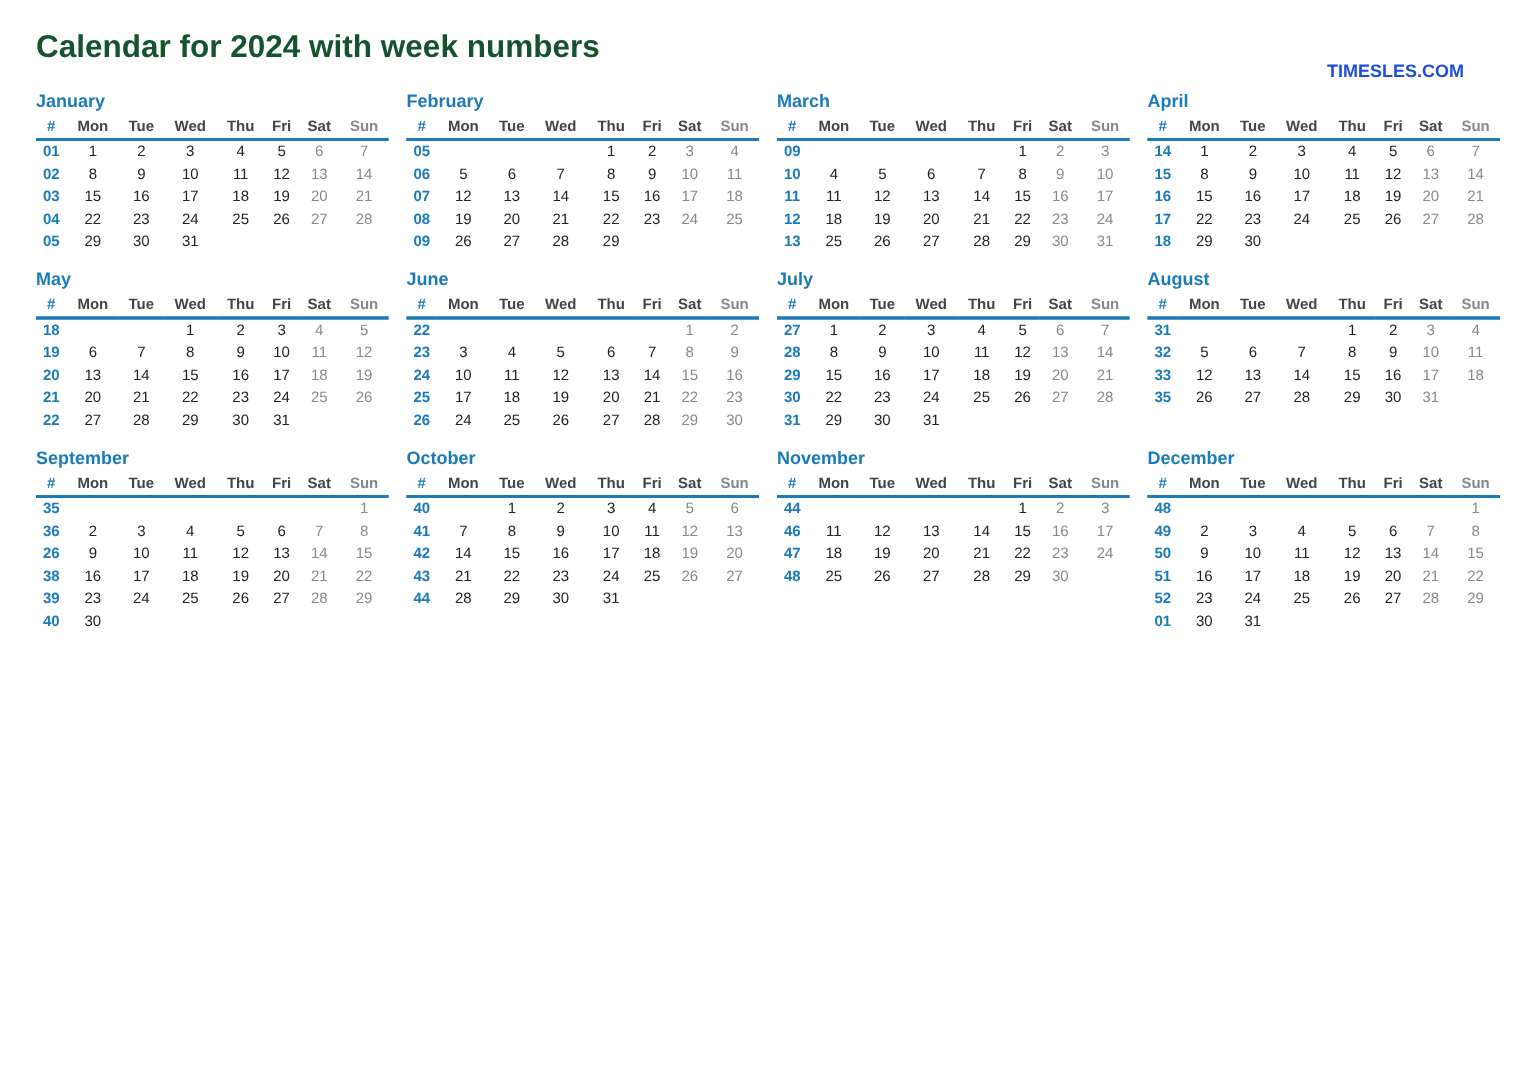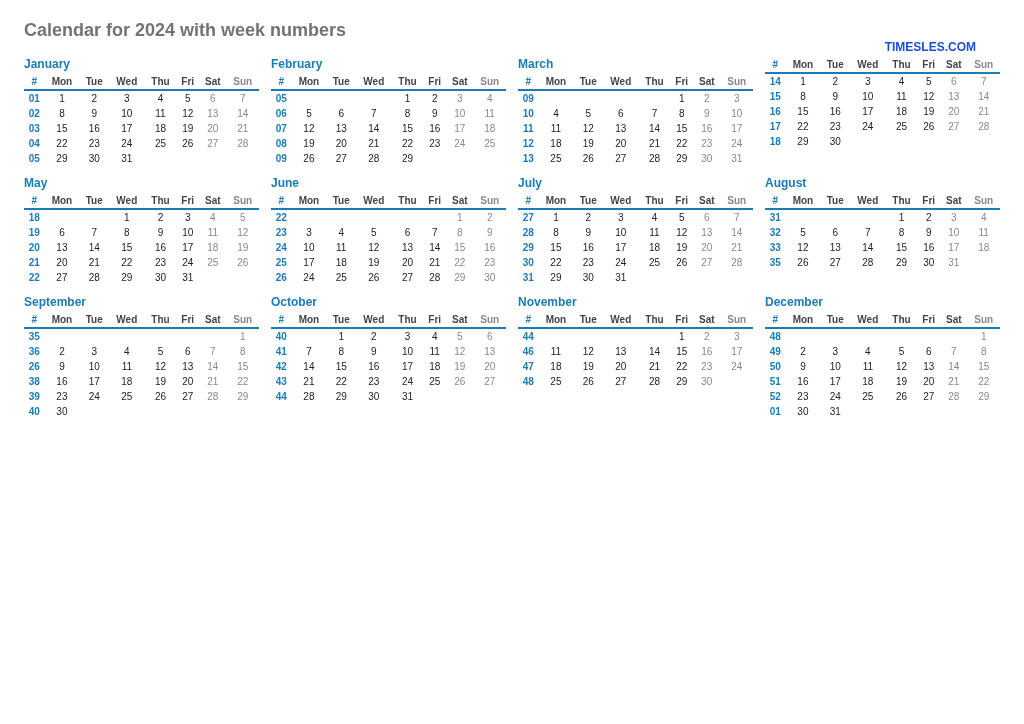--- a/index.html
+++ b/index.html
@@ -4,23 +4,23 @@
   <style>
     * { box-sizing: border-box; margin: 0; padding: 0; }
     body {
       background: #fff;
       font-family: Arial, sans-serif;
       font-size: 11px;
       color: #222;
       padding: 20px 24px;
     }
     .page-title {
-      font-size: 18px;
+      font-size: 21px;
       font-weight: bold;
-      color: #737373;
+      color: #14532d;
       margin-bottom: 16px;
     }
     .brand {
       position: absolute;
       top: 20px;
       right: 24px;
       color: #1d4ed8;
       font-weight: bold;
       font-size: 12px;
     }
@@ -285,20 +285,21 @@
             <td>27</td>
             <td>28</td>
             <td>29</td>
             <td class="sat">30</td>
             <td class="sun">31</td>
           </tr>
         </tbody>
       </table>
     </div>
     <div class="month-block">
+      <div class="month-title">April</div>
       <table>
         <thead>
           <tr>
             <th class="week-num">#</th>
             <th>Mon</th>
             <th>Tue</th>
             <th>Wed</th>
             <th>Thu</th>
             <th>Fri</th>
             <th>Sat</th>

